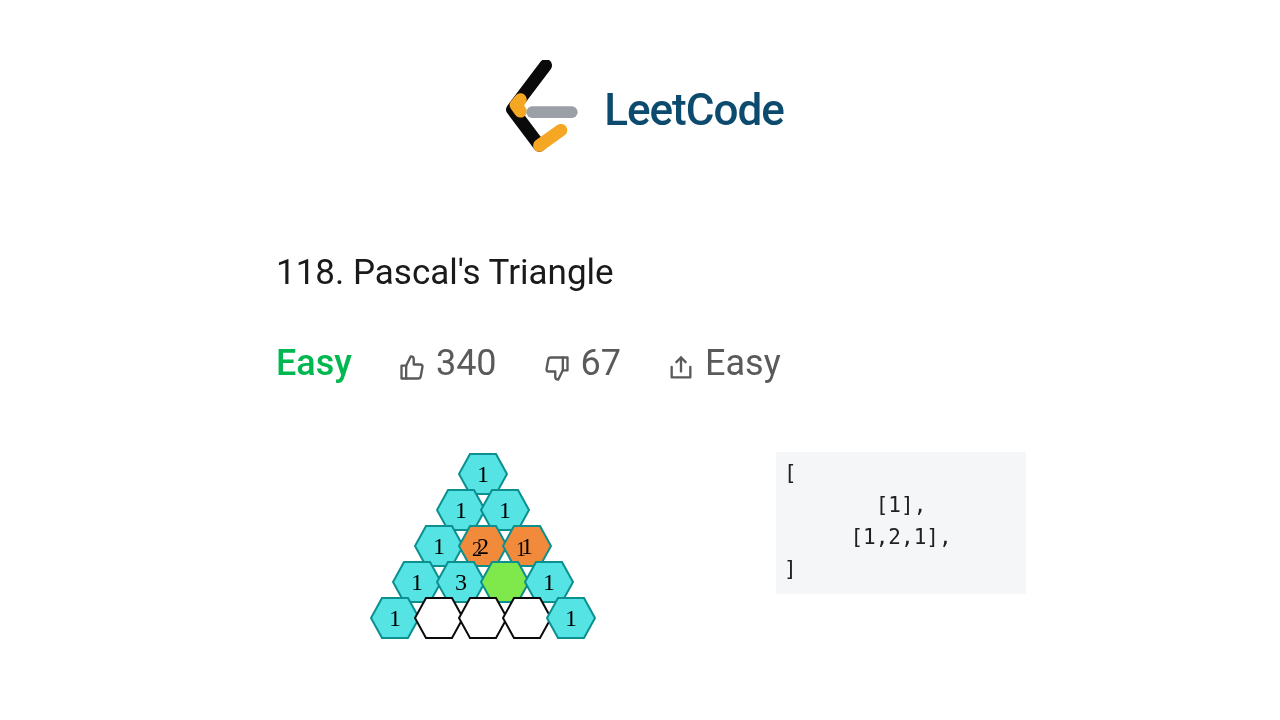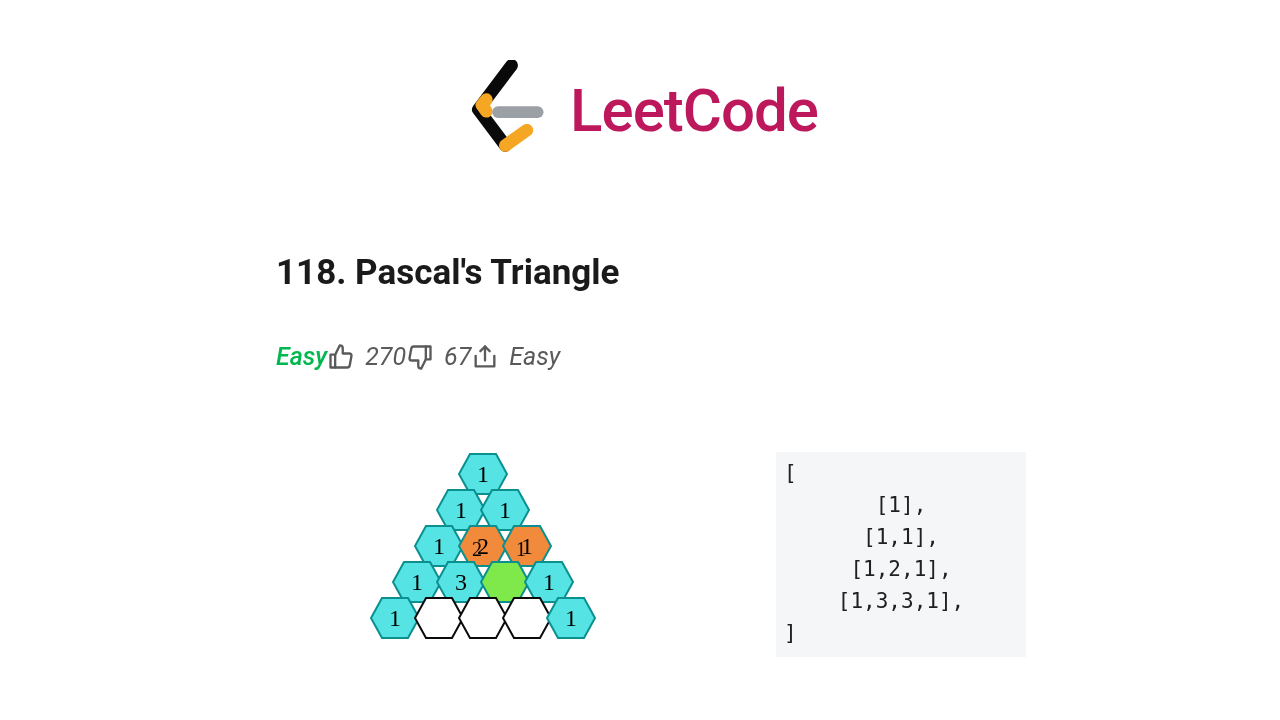--- a/index.html
+++ b/index.html
@@ -17,46 +17,46 @@
     position: absolute;
     top: 60px;
     left: 50%;
     transform: translateX(-50%);
     display: flex;
     align-items: center;
     gap: 18px;
   }
   .logo-mark { width: 90px; height: 100px; }
   .logo-text {
-    font-size: 60px;
+    font-size: 44px;
     font-weight: 500;
-    color: #be185d;
+    color: #0c4a6e;
     letter-spacing: -1px;
   }
 
   
   .title {
     position: absolute;
     top: 252px;
     left: 276px;
     font-size: 35px;
-    font-weight: 700;
+    font-weight: 400;
     color: #1a1a1a;
   }
 
   
   .meta-row {
     position: absolute;
     top: 342px;
     left: 276px;
     display: flex;
     align-items: center;
-    font-size: 25px;
+    gap: 46px;
+    font-size: 36px;
     color: #5a5a5a;
-    font-style: italic;
   }
   .difficulty { color: #00b84f; font-weight: 500; }
   .meta-item { display: flex; align-items: center; gap: 10px; cursor: pointer; }
   .meta-item .ic { width: 28px; height: 28px; flex: none; }
 
   
   .diagram {
     position: absolute;
     top: 452px;
     left: 368px;
@@ -113,21 +113,21 @@
 <div class="meta-row">
   <span class="difficulty">Easy</span>
 
   <span class="meta-item">
     <span class="ic">
       <svg viewBox="0 0 24 24" fill="none" stroke="#5a5a5a" stroke-width="2" stroke-linecap="round" stroke-linejoin="round">
         <path d="M7 10v11H3V10h4z"></path>
         <path d="M7 10l4-8c1.5 0 2.5 1 2.5 2.5V9h5.5c1.1 0 2 .9 2 2l-1.5 8c-.2 1.1-1.1 2-2.2 2H7"></path>
       </svg>
     </span>
-    <span>270</span>
+    <span>340</span>
   </span>
 
   <span class="meta-item">
     <span class="ic">
       <svg viewBox="0 0 24 24" fill="none" stroke="#5a5a5a" stroke-width="2" stroke-linecap="round" stroke-linejoin="round">
         <path d="M17 14V3h4v11h-4z"></path>
         <path d="M17 14l-4 8c-1.5 0-2.5-1-2.5-2.5V15H5c-1.1 0-2-.9-2-2l1.5-8c.2-1.1 1.1-2 2.2-2H17"></path>
       </svg>
     </span>
     <span>67</span>
@@ -237,17 +237,15 @@
       </svg>
       <span class="v">1</span>
     </div>
     <span style="position: absolute; left: 104px; top: 86px; font-family: &quot;Times New Roman&quot;, serif; font-size: 20px; color: rgb(0, 0, 0); z-index: 5;">2</span>
     <span style="position: absolute; left: 148px; top: 86px; font-family: &quot;Times New Roman&quot;, serif; font-size: 20px; color: rgb(0, 0, 0); z-index: 5;">1</span>
   </div>
 
 <div class="code-panel" id="code-panel">
     <div class="brace">[</div>
     <div class="row">[1],</div>
-    <div class="row">[1,1],</div>
     <div class="row">[1,2,1],</div>
-    <div class="row">[1,3,3,1],</div>
     <div class="brace">]</div>
   </div>
 
 </body></html>

